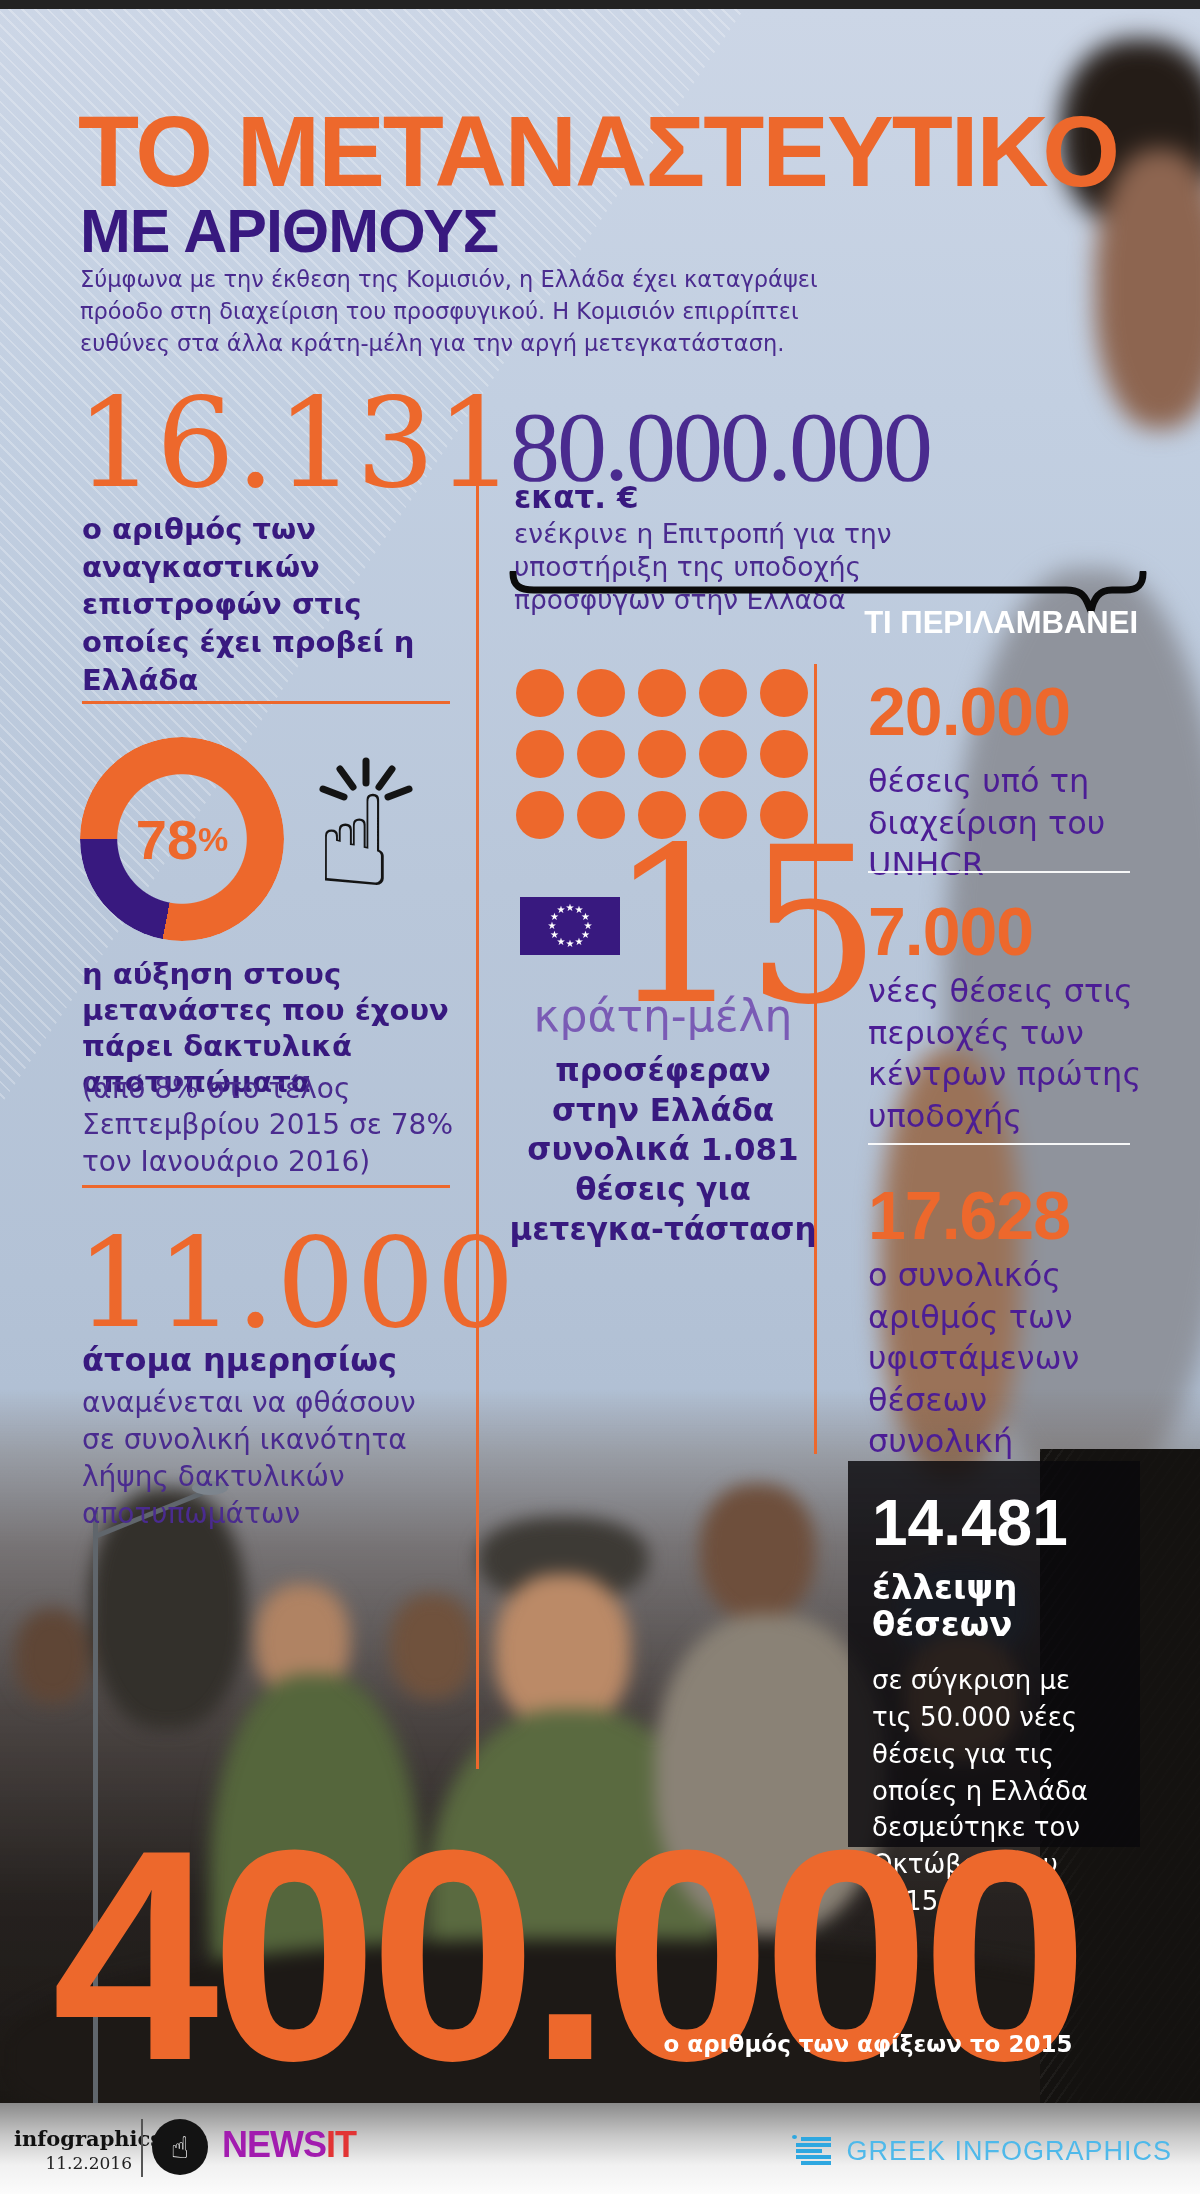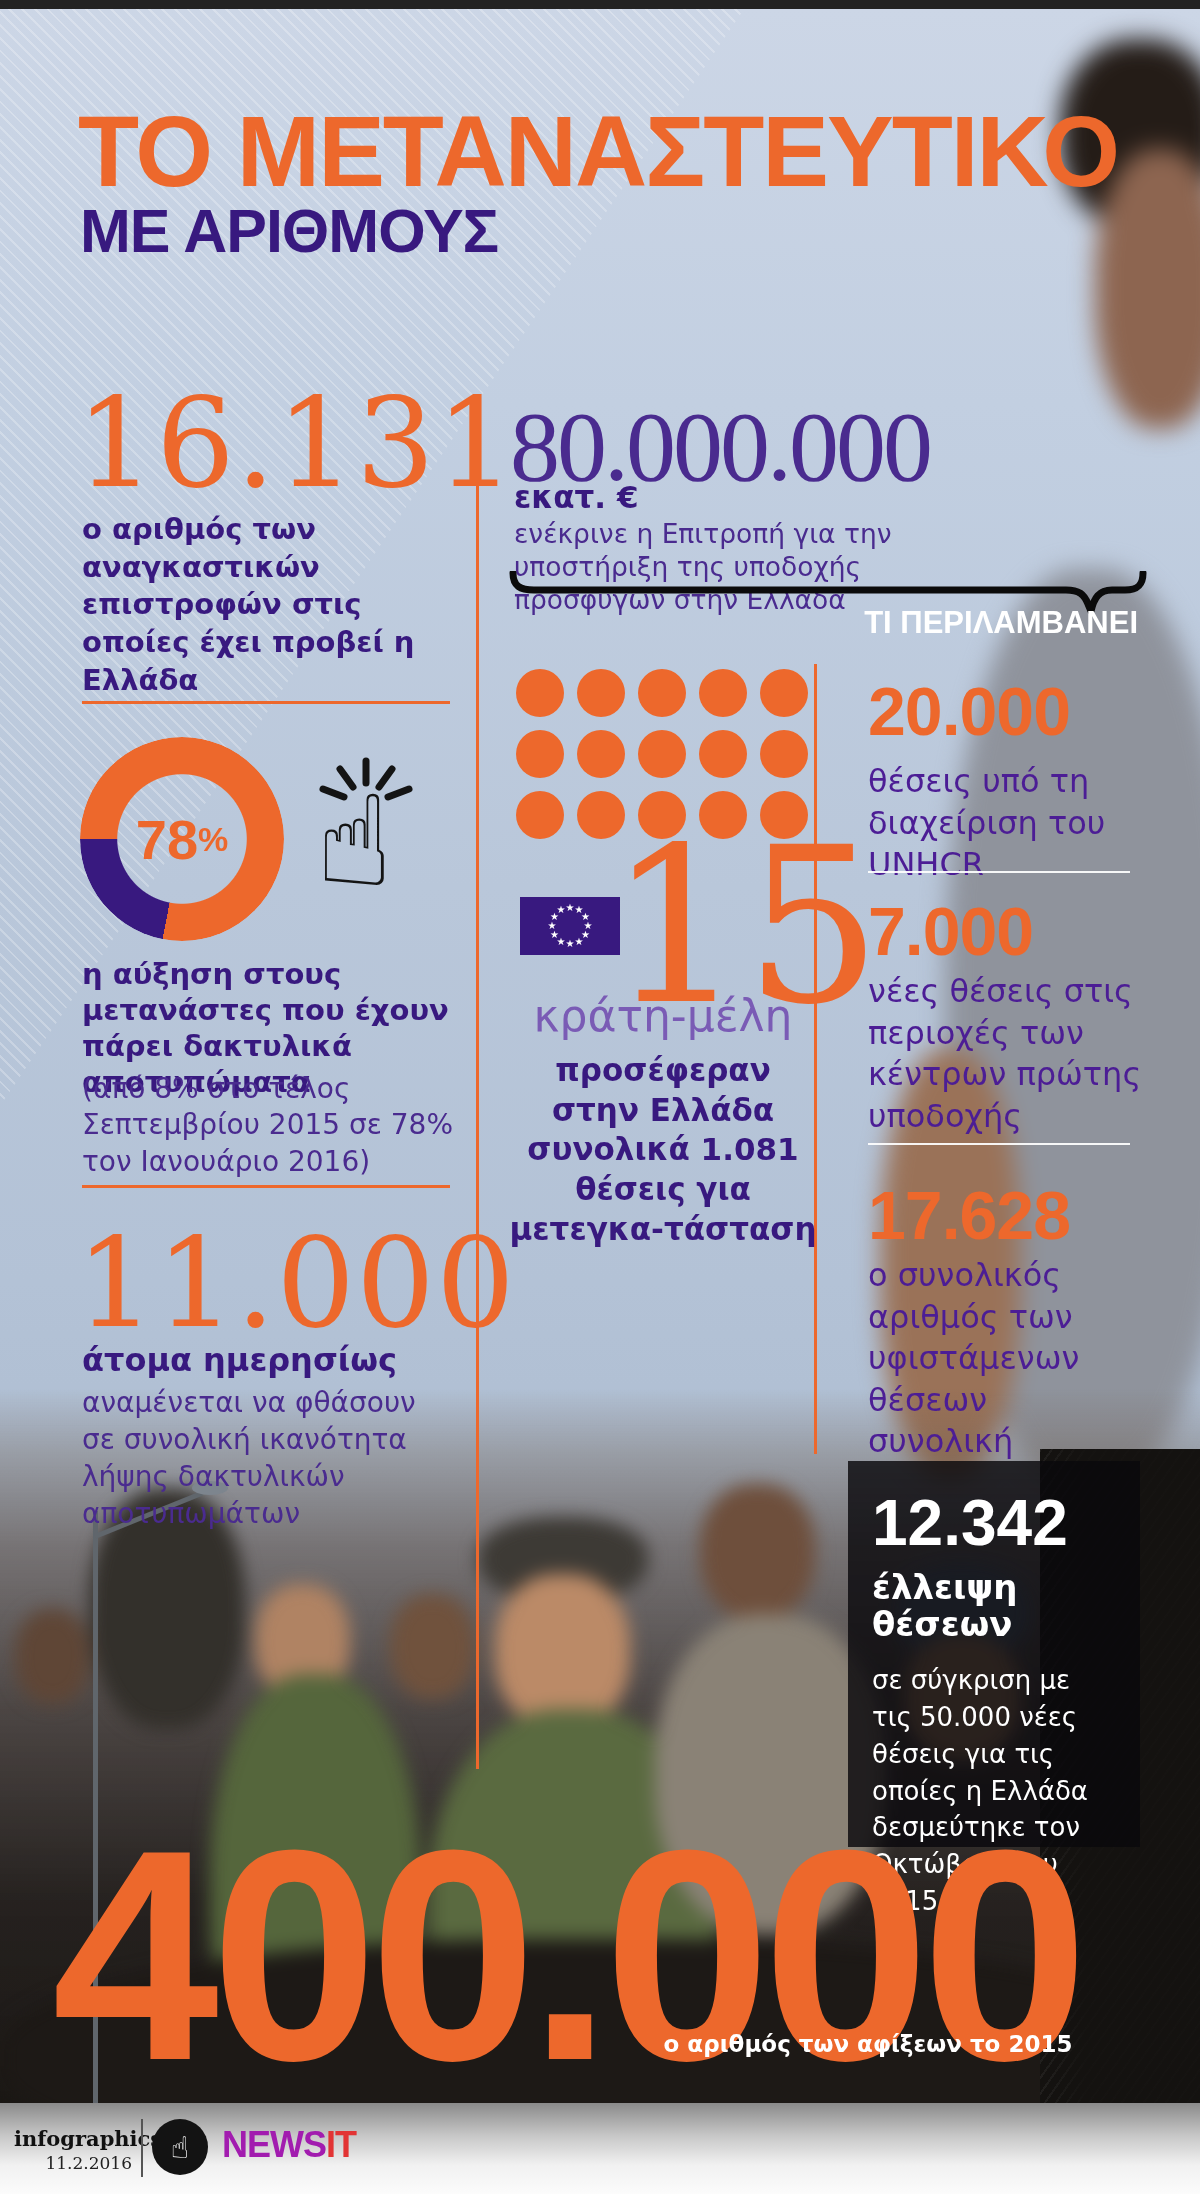--- a/index.html
+++ b/index.html
@@ -162,20 +162,21 @@
     <div class="pole"></div>
       <div class="arm"></div>
       <div class="lamp"></div>
   </div>
   <div class="bg-dark-corner"></div>
 
   <div class="content">
 
     <div class="abs title">ΤΟ ΜΕΤΑΝΑΣΤΕΥΤΙΚΟ</div>
     <div class="abs subtitle">ΜΕ ΑΡΙΘΜΟΥΣ</div>
+    <div class="abs intro">Σύμφωνα με την έκθεση της Κομισιόν, η Ελλάδα έχει καταγράψει πρόοδο στη διαχείριση του προσφυγικού. Η Κομισιόν επιρρίπτει ευθύνες στα άλλα κράτη-μέλη για την αργή μετεγκατάσταση.</div>
 
     <div class="v-divider" style="left:476px;top:430px;height:1330px;"></div>
     <div class="v-divider" style="left:814px;top:655px;height:790px;"></div>
 
     <div class="abs num-serif n-returns">16.131</div>
     <div class="abs cap-purple c-returns">ο αριθμός των αναγκαστικών επιστροφών στις οποίες έχει προβεί η Ελλάδα</div>
     <div class="h-divider-orange" style="left:82px;top:692px;width:368px;"></div>
 
     <div class="abs donut" style="background: conic-gradient(from 191deg, rgb(56, 25, 127) 0deg, rgb(56, 25, 127) 79.2deg, rgb(237, 104, 44) 79.2deg, rgb(237, 104, 44) 360deg);"></div>
     <div class="abs donut-label">
@@ -256,31 +257,42 @@
     <div class="h-divider-white" style="left:868px;top:862px;width:262px;"></div>
 
     <div class="abs num-heavy n-newplaces">7.000</div>
     <div class="abs cap-white c-newplaces">νέες θέσεις στις περιοχές των κέντρων πρώτης υποδοχής</div>
     <div class="h-divider-white" style="left:868px;top:1134px;width:262px;"></div>
 
     <div class="abs num-heavy n-existing">17.628</div>
     <div class="abs cap-white c-existing">ο συνολικός αριθμός των υφιστάμενων θέσεων συνολική</div>
 
     <div class="abs shortage-box">
-      <div class="num">12.342</div>
+      <div class="num">14.481</div>
       <div class="bold">έλλειψη θέσεων</div>
       <div class="cap">σε σύγκριση με τις 50.000 νέες θέσεις για τις οποίες η Ελλάδα δεσμεύτηκε τον Οκτώβριο του 2015</div>
     </div>
 
     <div class="abs num-heavy n-arrivals">400.000</div>
     <div class="abs c-arrivals">ο αριθμός των αφίξεων το 2015</div>
 
     <div class="footer"></div>
     <div class="f-brand">infographics</div>
     <div class="f-date">11.2.2016</div>
     <div class="f-divider"></div>
     <div class="f-circle">
         <span class="glyph">☝</span>
       </div>
     <div class="f-logo"><span class="news">NEWS</span><span class="it">IT</span></div>
+    <div class="f-credit">
+      <div class="gi-icon">
+        <i class="d"></i>
+          <i class="b1"></i>
+          <i class="b2"></i>
+          <i class="b3"></i>
+          <i class="b4"></i>
+          <i class="b5"></i>
+      </div>
+      <span>GREEK INFOGRAPHICS</span>
+    </div>
 
   </div>
 </div>
 
 </body></html>

